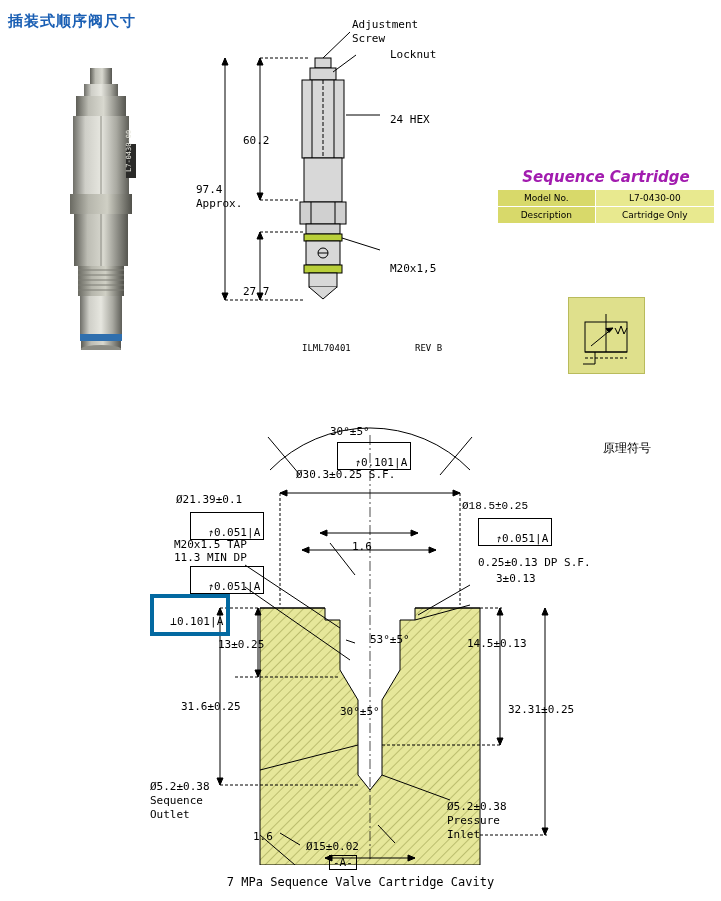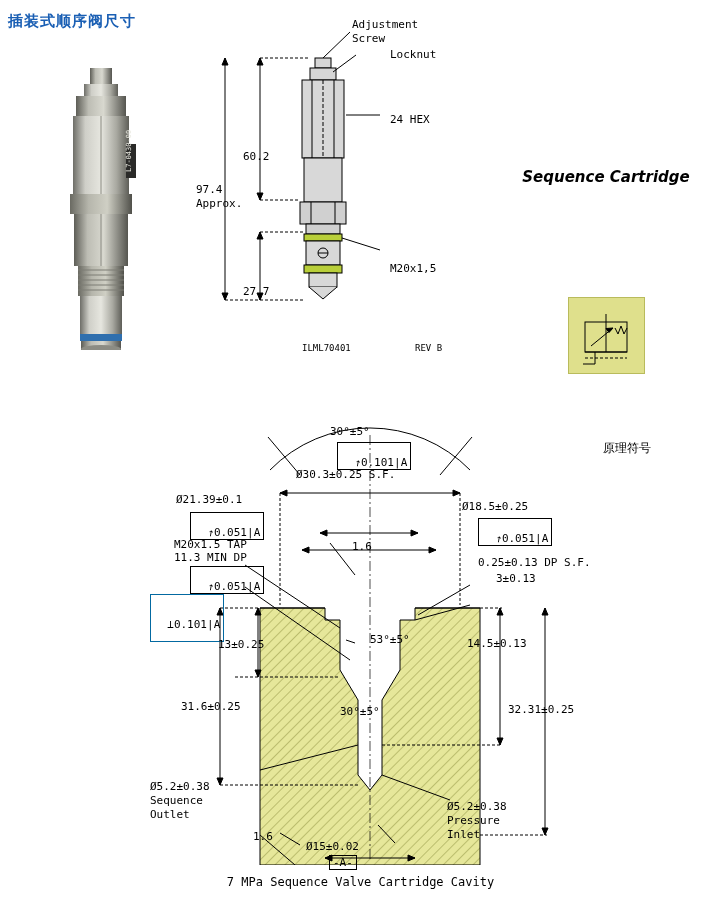--- a/index.html
+++ b/index.html
@@ -24,21 +24,21 @@
   }
   .lbl{font-size:11px;color:#000;white-space:pre;}
   .lbl-sm{font-size:9px;color:#000;white-space:pre;}
   
   .spec{
     left:497px;top:168px;width:218px;
   }
   .spec-title{
     font-family:"DejaVu Sans", sans-serif;
     font-size:15px;font-style:italic;font-weight:bold;
-    color:#000000;text-align:center;padding-bottom:3px;
+    color:#a21caf;text-align:center;padding-bottom:3px;
   }
   .spec-table{border-collapse:collapse;width:218px;}
   .spec-table td{
     border:1px solid #ffffff;
     font-family:"DejaVu Sans", sans-serif;
     font-size:9px;text-align:center;padding:3px 2px;
     color:#000;
   }
   .c-lbl{background:#d8d96a;width:45%;}
   .c-val{background:#e8e98f;width:55%;}
@@ -177,30 +177,42 @@
     </g>
   </svg>
 </div>
 
 <div class="abs lbl" style="left:352px;top:18px;">Adjustment</div>
 <div class="abs lbl" style="left:352px;top:32px;">Screw</div>
 <div class="abs lbl" style="left:390px;top:48px;">Locknut</div>
 <div class="abs lbl" style="left:390px;top:113px;">24 HEX</div>
 <div class="abs lbl" style="left:390px;top:262px;">M20x1,5</div>
 
-<div class="abs lbl" style="left:243px;top:150px;">60.2</div>
+<div class="abs lbl" style="left:243px;top:134px;">60.2</div>
 <div class="abs lbl" style="left:196px;top:183px;">97.4</div>
 <div class="abs lbl" style="left:196px;top:197px;">Approx.</div>
 <div class="abs lbl" style="left:243px;top:285px;">27.7</div>
 
 <div class="abs lbl-sm" style="left:302px;top:343px;">ILML70401</div>
 <div class="abs lbl-sm" style="left:415px;top:343px;">REV B</div>
 
 <div class="abs spec">
   <div class="spec-title">Sequence Cartridge</div>
+  <table class="spec-table">
+    <tbody>
+        <tr>
+      <td class="c-lbl">Model No.</td>
+      <td class="c-val">L7-0430-00</td>
+    </tr>
+    <tr>
+      <td class="c-lbl">Description</td>
+      <td class="c-val">Cartridge Only</td>
+    </tr>
+  </tbody>
+    </table>
 </div>
 
 <div class="abs symbol-box">
   <svg width="75" height="75" viewBox="0 0 75 75">
     <g stroke="#000" fill="none" stroke-width="1">
       <rect x="16" y="24" width="42" height="30"></rect>
       <line x1="16" y1="54" x2="58" y2="54"></line>
 
       <line x1="22" y1="48" x2="44" y2="30"></line>
       <path d="M44 30 l-7 0.5 l3 4 z" fill="#000"></path>
@@ -338,25 +350,25 @@
 
 <div class="abs lbl" style="left:176px;top:493px;">Ø21.39±0.1</div>
 <div class="abs lbl" style="left:190px;top:512px;border:1px solid #000;padding:0 3px;">
   <span style="display:inline-block;transform:rotate(-35deg);">↗</span><span>0.051</span>|<span>A</span>
 </div>
 <div class="abs lbl" style="left:174px;top:538px;">M20x1.5 TAP</div>
 <div class="abs lbl" style="left:174px;top:551px;">11.3 MIN DP</div>
 <div class="abs lbl" style="left:190px;top:566px;border:1px solid #000;padding:0 3px;">
   <span style="display:inline-block;transform:rotate(-35deg);">↗</span><span>0.051</span>|<span>A</span>
 </div>
-<div class="abs lbl" style="left:150px;top:594px;border:1px solid #0369a1;padding:10px 3px;">
+<div class="abs lbl" style="left:150px;top:594px;border:4px solid #0369a1;padding:4px 3px;">
   ⊥<span>0.101</span>|<span>A</span>
 </div>
 
-<div class="abs lbl" style="left:462px;top:500px;">Ø18.5±0.25</div>
+<div class="abs lbl" style="left:462px;top:500px;font-family:Liberation Mono, monospace;">Ø18.5±0.25</div>
 <div class="abs lbl" style="left:478px;top:518px;border:1px solid #000;padding:0 3px;">
   <span style="display:inline-block;transform:rotate(-35deg);">↗</span><span>0.051</span>|<span>A</span>
 </div>
 <div class="abs lbl" style="left:478px;top:556px;">0.25±0.13 DP S.F.</div>
 <div class="abs lbl" style="left:496px;top:572px;">3±0.13</div>
 <div class="abs lbl" style="left:467px;top:637px;">14.5±0.13</div>
 <div class="abs lbl" style="left:508px;top:703px;">32.31±0.25</div>
 
 <div class="abs lbl" style="left:352px;top:540px;">1.6</div>
 <div class="abs lbl" style="left:370px;top:633px;">53°±5°</div>

